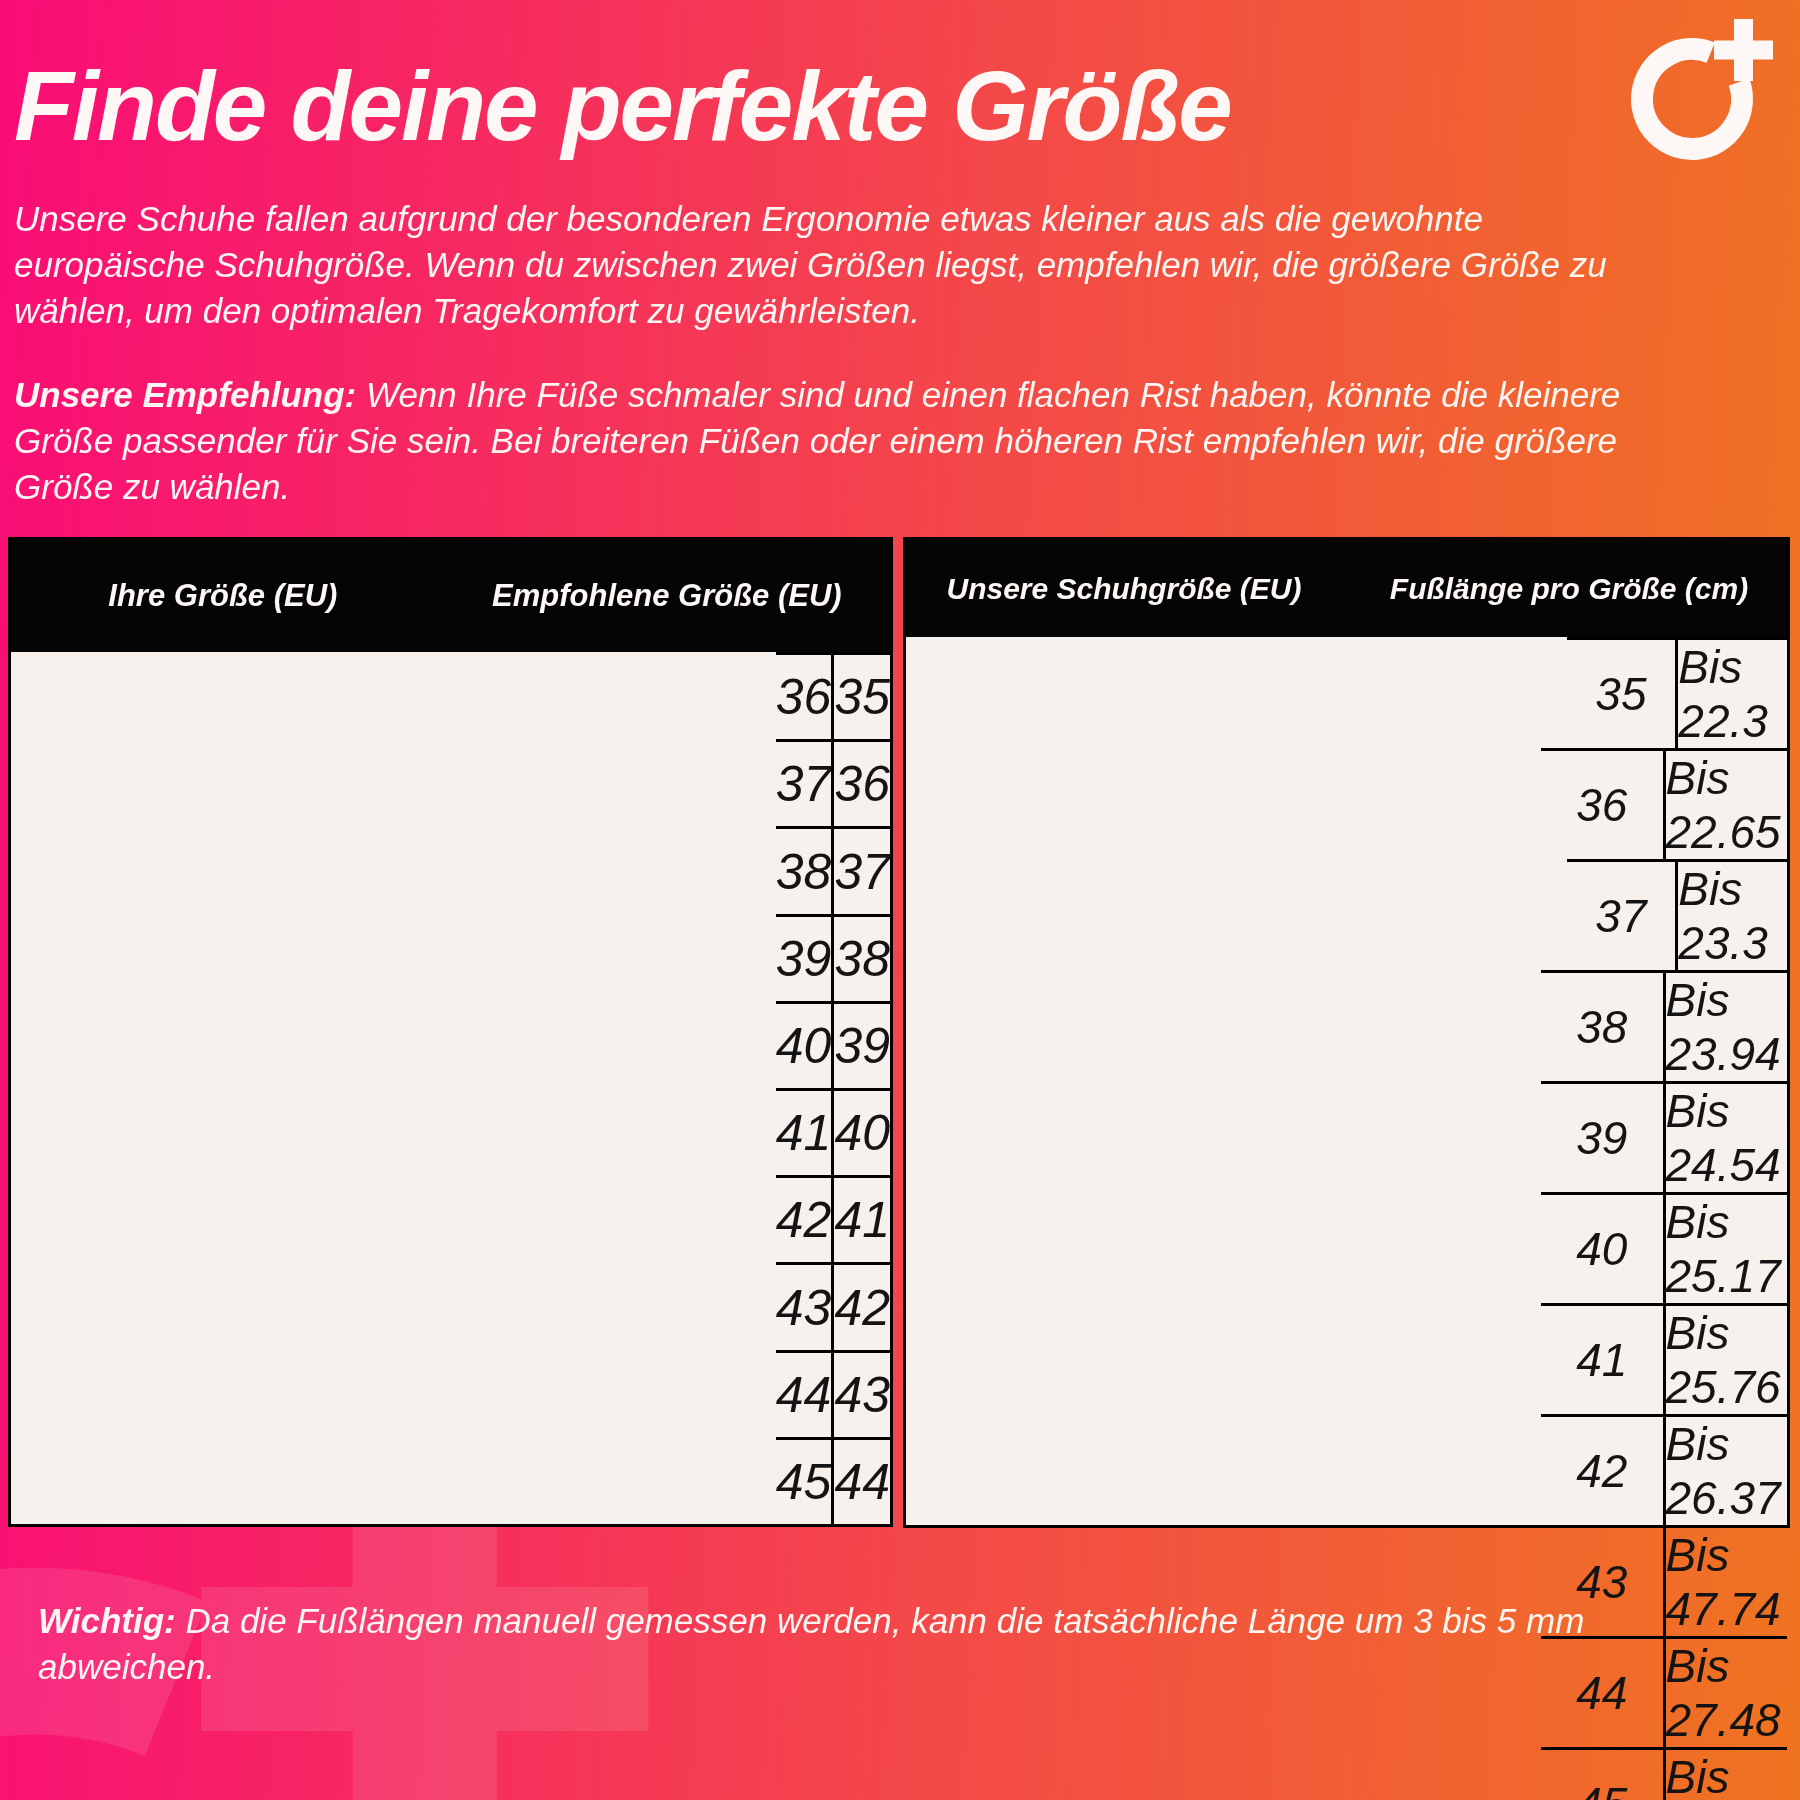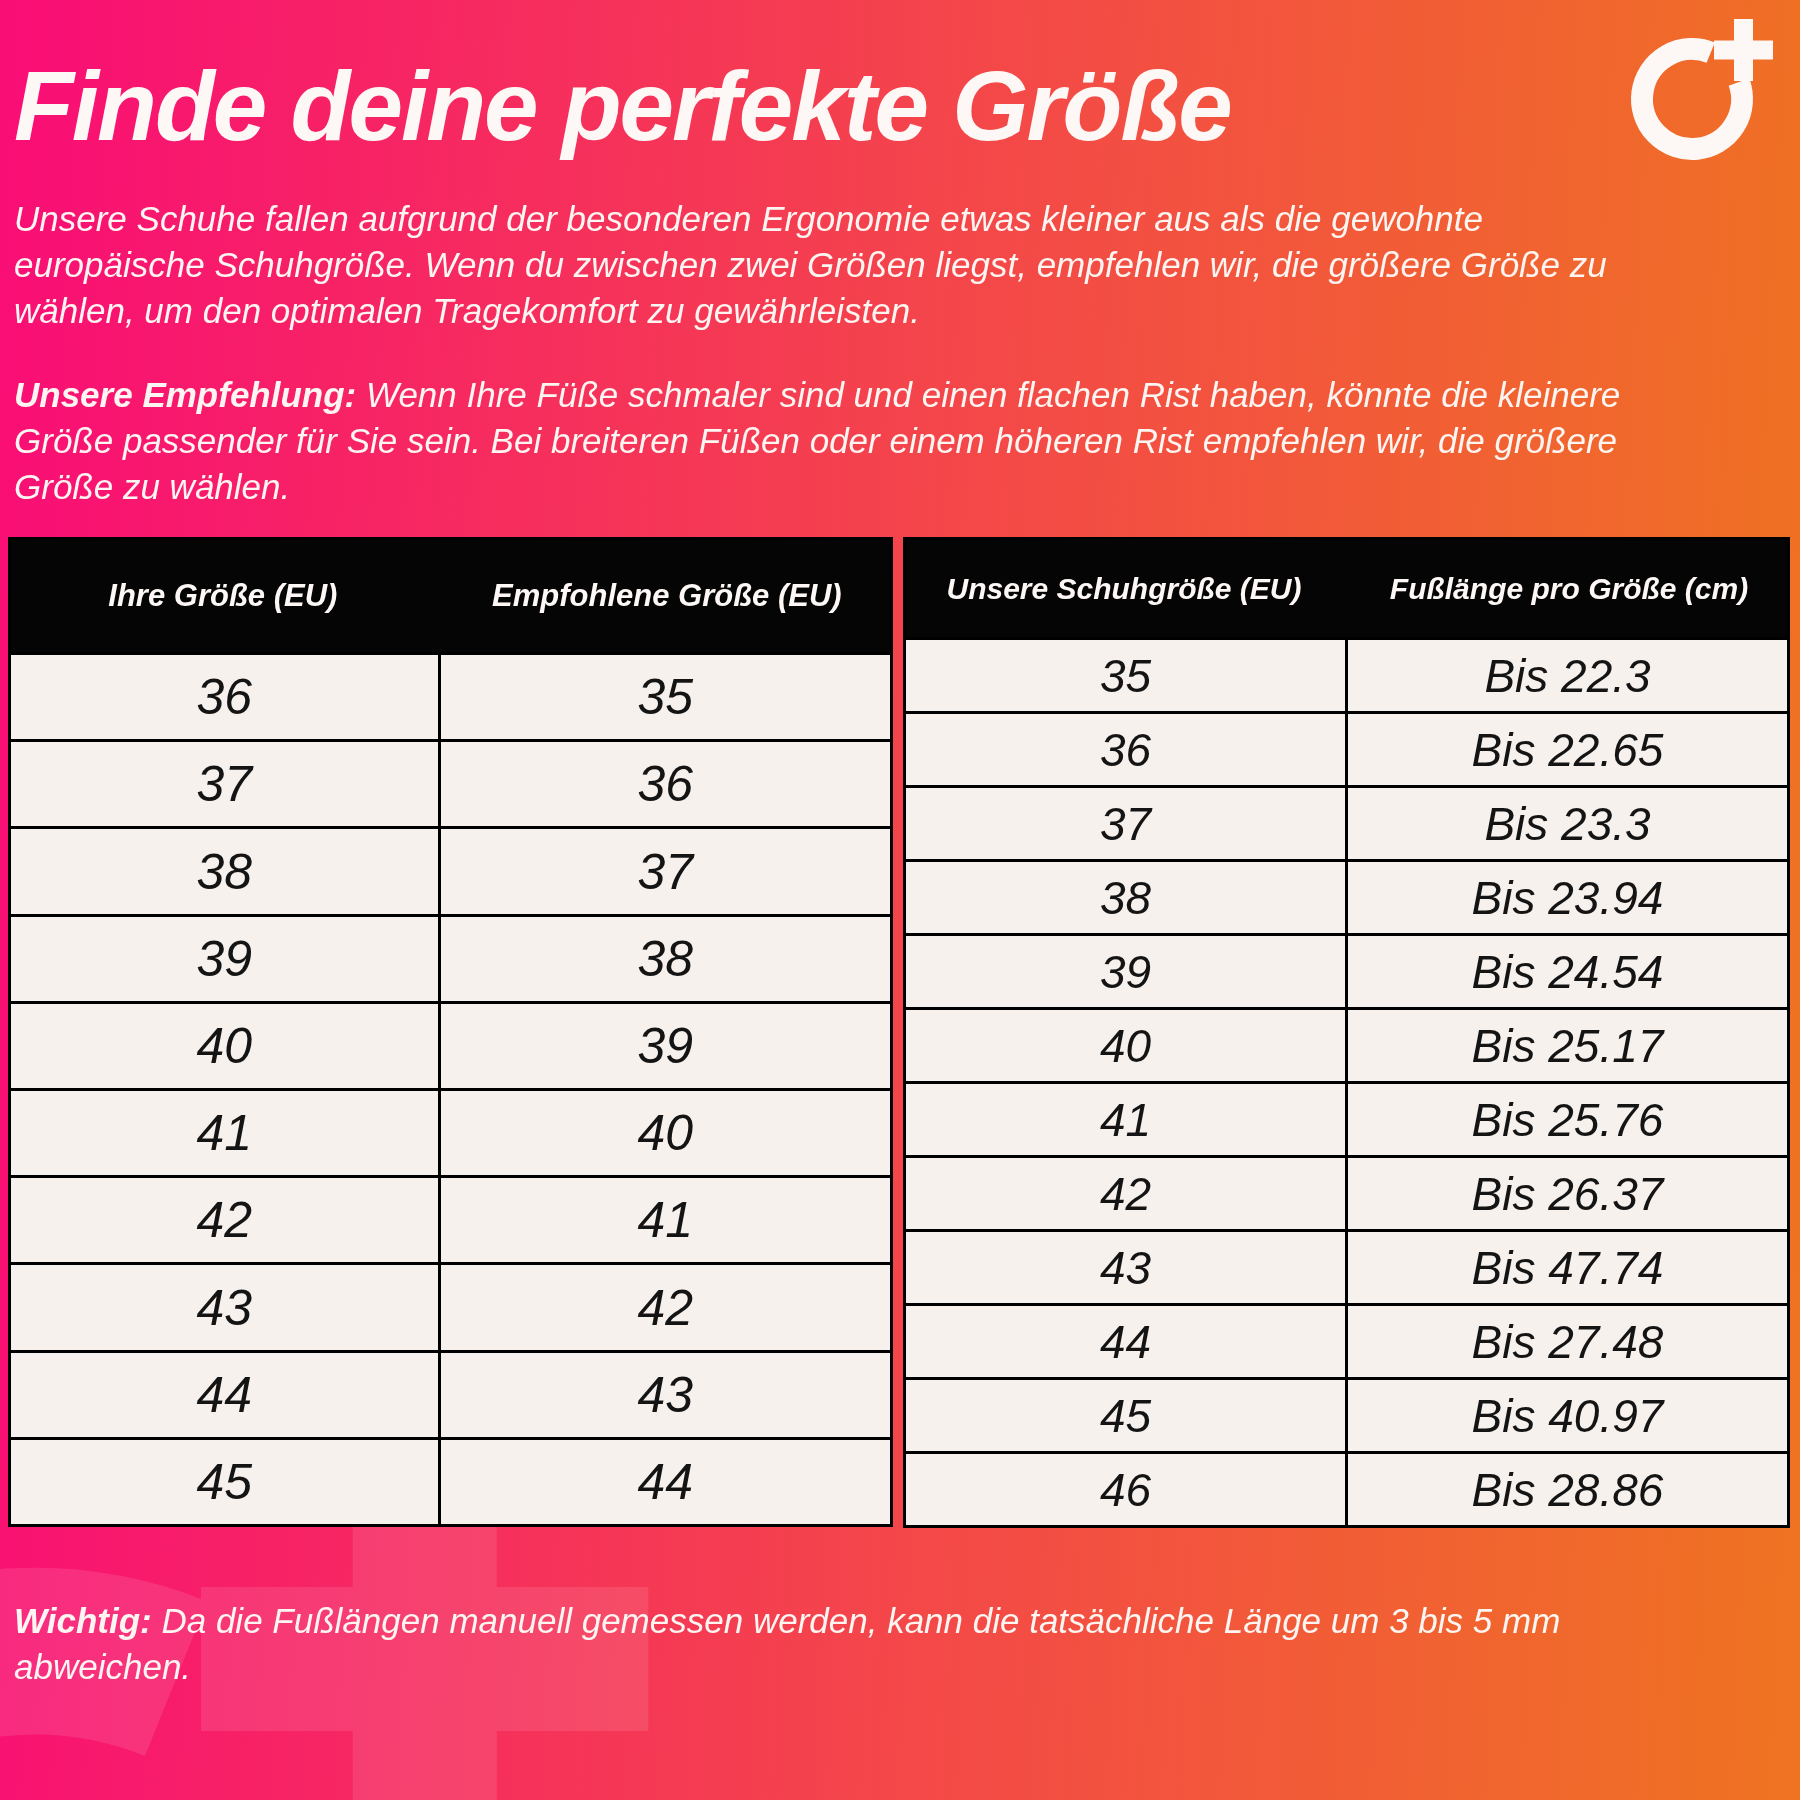--- a/index.html
+++ b/index.html
@@ -27,38 +27,38 @@
     font-size:98px;font-weight:800;letter-spacing:-2px;
     white-space:nowrap;margin:0;color:#fdf8f5;
   }
   .para{
     position:absolute;left:14px;width:1630px;
     font-size:35px;line-height:46px;margin:0;color:#fdf5f1;
   }
   .para b{font-weight:bold;}
   .intro{top:196px;}
   .reco{top:372px;}
-  .note{top:1598px;}
+  .note{top:1598px;margin-left:24px;}
   .stable{
     position:absolute;
     background:#f7f1ee;
     border:3px solid #000;
     display:flex;flex-direction:column;
     box-sizing:border-box;
     color:#141414;
   }
   .stable .thead{
     background:#050505;color:#fdf8f5;
     display:flex;flex:none;gap:9px;
   }
   .stable .th{
     display:flex;align-items:center;justify-content:center;
     font-weight:bold;text-align:center;
   }
-  .stable .tbody{flex:1;display:flex;flex-direction:column;}
+  .stable .tbody{flex:1;display:flex;flex-direction:column;align-items:flex-end;}
   .stable .tr{flex:1;display:flex;border-top:3px solid #000;}
   .stable .td{
     display:flex;align-items:center;justify-content:center;
   }
   .stable .td + .td{border-left:3px solid #000;}
 
   .table-left{left:8px;top:537px;width:885px;height:990px;}
   .table-left .thead{height:112px;font-size:31px;}
   .table-left .th:first-child,.table-left .td:first-child{width:48.7%;}
   .table-left .th:last-child,.table-left .td:last-child{width:51.3%;}

